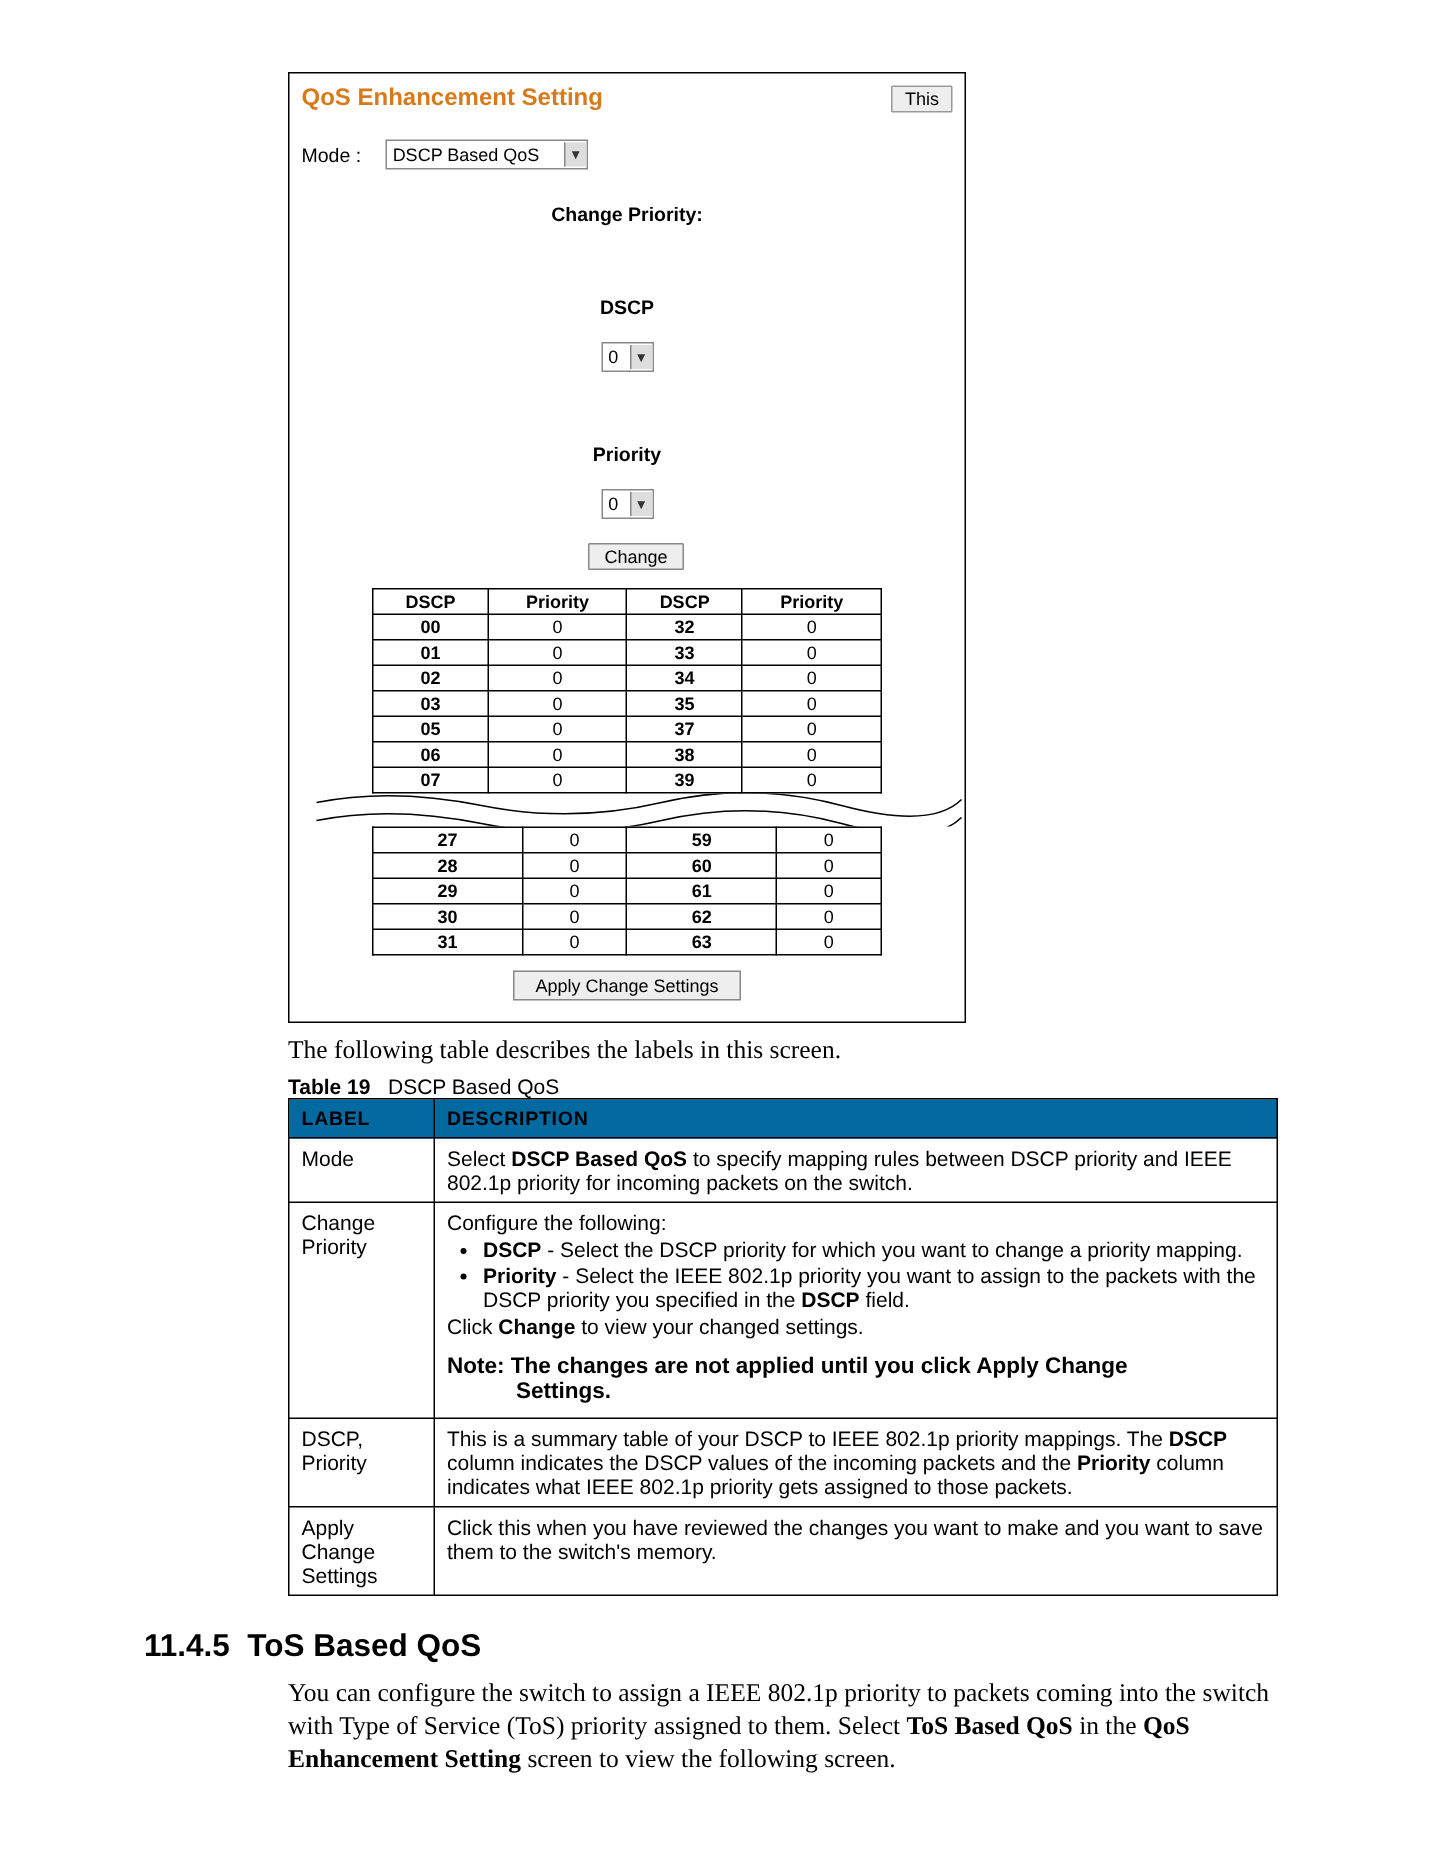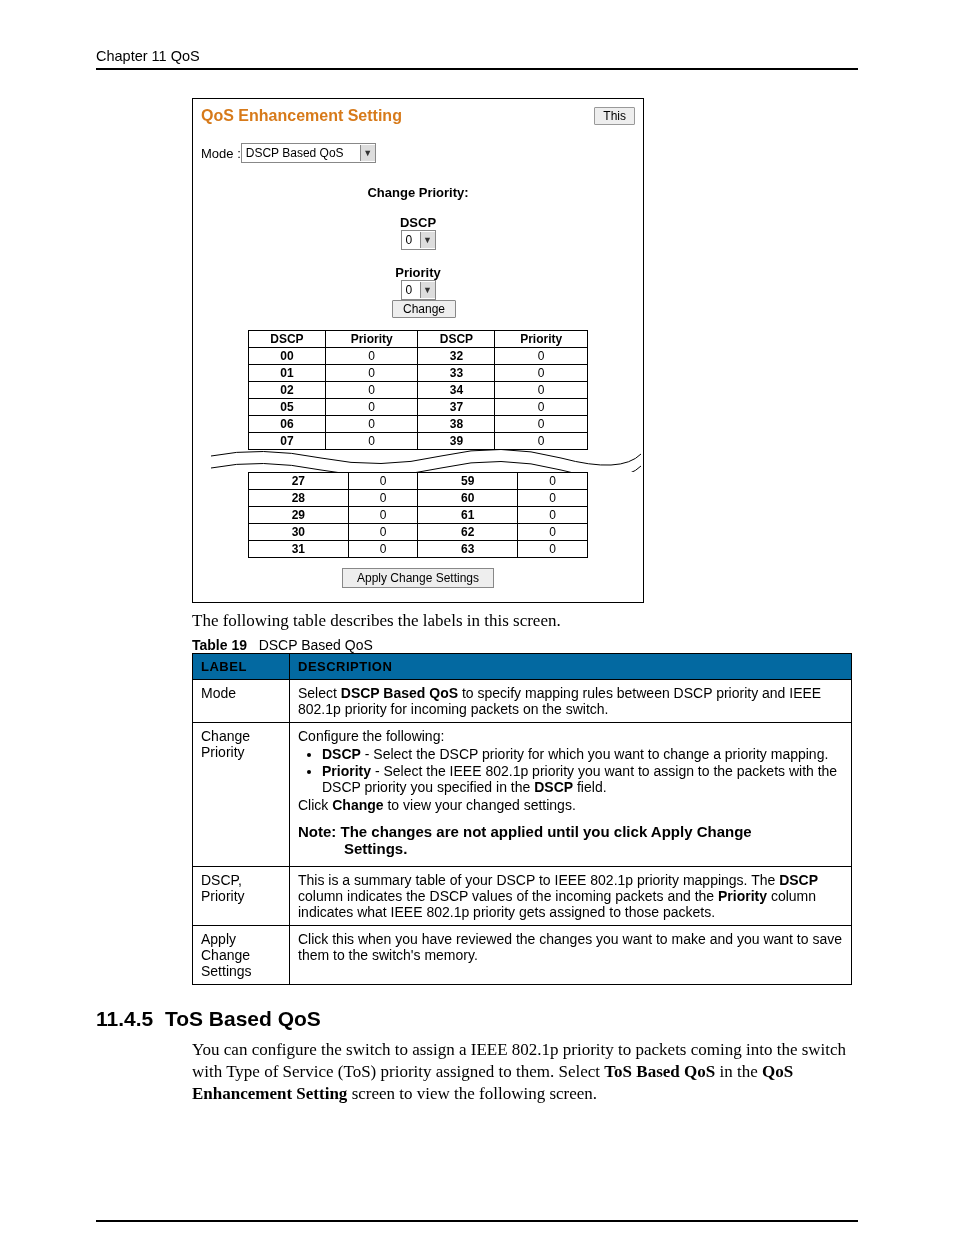--- a/index.html
+++ b/index.html
@@ -6,21 +6,21 @@
   body{width:954px;font-family:"Times New Roman",serif;color:#000;font-size:16px;}
   .page{padding:48px 96px 40px 96px;}
   .running-head{font-size:14.5px;border-bottom:2px solid #000;padding-bottom:4px;margin-bottom:28px;font-family:Arial,Helvetica,sans-serif;}
   .indent{margin-left:96px;margin-right:0;}
   .fig-caption{font-family:Arial,Helvetica,sans-serif;font-size:14px;margin-bottom:4px;}
   .fig-caption b{font-weight:bold;}
   .ui-box{border:1px solid #000;background:#fff;width:450px;font-family:Arial,Helvetica,sans-serif;}
   .ui-inner{padding:8px 8px 14px 8px;}
   .ui-title{color:#d77a1a;font-weight:bold;font-size:16px;}
   .help-btn{float:right;border:1px solid #999;background:#eee;font-size:12px;padding:1px 8px;border-radius:1px;}
-  .ui-row{margin-top:18px;font-size:13px;display:flex;align-items:center;gap:0;}
+  .ui-row{margin-top:18px;font-size:13px;display:flex;align-items:center;gap:16px;}
   .sel{display:inline-flex;align-items:center;border:1px solid #888;height:18px;background:#fff;}
   .sel .v{padding:0 4px;font-size:12px;min-width:10px;}
   .sel.wide .v{min-width:110px;}
   .sel .arr{width:14px;height:16px;border-left:1px solid #888;background:#ddd;display:flex;align-items:center;justify-content:center;font-size:9px;color:#333;}
   .chg-btn{border:1px solid #888;background:#eee;padding:1px 10px;font-size:12px;border-radius:1px;margin-left:12px;}
   .dscp-table{border-collapse:collapse;margin:12px auto 0 auto;font-size:12px;width:340px;}
   .dscp-table th,.dscp-table td{border:1px solid #000;text-align:center;padding:1px 4px;}
   .dscp-table th{font-weight:bold;}
   .tear{position:relative;height:22px;margin:0 0;}
   .tear svg{position:absolute;left:0;top:0;}
@@ -38,21 +38,20 @@
   h3.sec{font-family:Liberation Sans, sans-serif;font-weight:bold;font-size:21px;margin:22px 0 8px 0;}
   .body-para{font-size:17px;line-height:1.28;}
   .footer{display:flex;align-items:center;justify-content:space-between;border-top:2px solid #000;margin-top:116px;padding-top:9px;}
   .pg{font-family:Arial,Helvetica,sans-serif;font-weight:bold;font-size:26px;}
   .guide{font-family:Liberation Serif, serif;font-size:14px;}
 </style>
 </head>
 <body>
 
 <div class="page">
-  <div class="running-head">Chapter 11 QoS</div>
 
   <div class="indent">
 
     <div class="ui-box">
       <div class="ui-inner">
         <div>
           <span class="ui-title">QoS Enhancement Setting</span>
           <span class="help-btn">This</span>
           <div style="clear:both"></div>
         </div>
@@ -104,20 +103,26 @@
                 <td><b>33</b></td>
                 <td>0</td>
               </tr>
               <tr>
                 <td><b>02</b></td>
                 <td>0</td>
                 <td><b>34</b></td>
                 <td>0</td>
               </tr>
               <tr>
+                <td><b>03</b></td>
+                <td>0</td>
+                <td><b>35</b></td>
+                <td>0</td>
+              </tr>
+              <tr>
                 <td><b>05</b></td>
                 <td>0</td>
                 <td><b>37</b></td>
                 <td>0</td>
               </tr>
               <tr>
                 <td><b>06</b></td>
                 <td>0</td>
                 <td><b>38</b></td>
                 <td>0</td>

